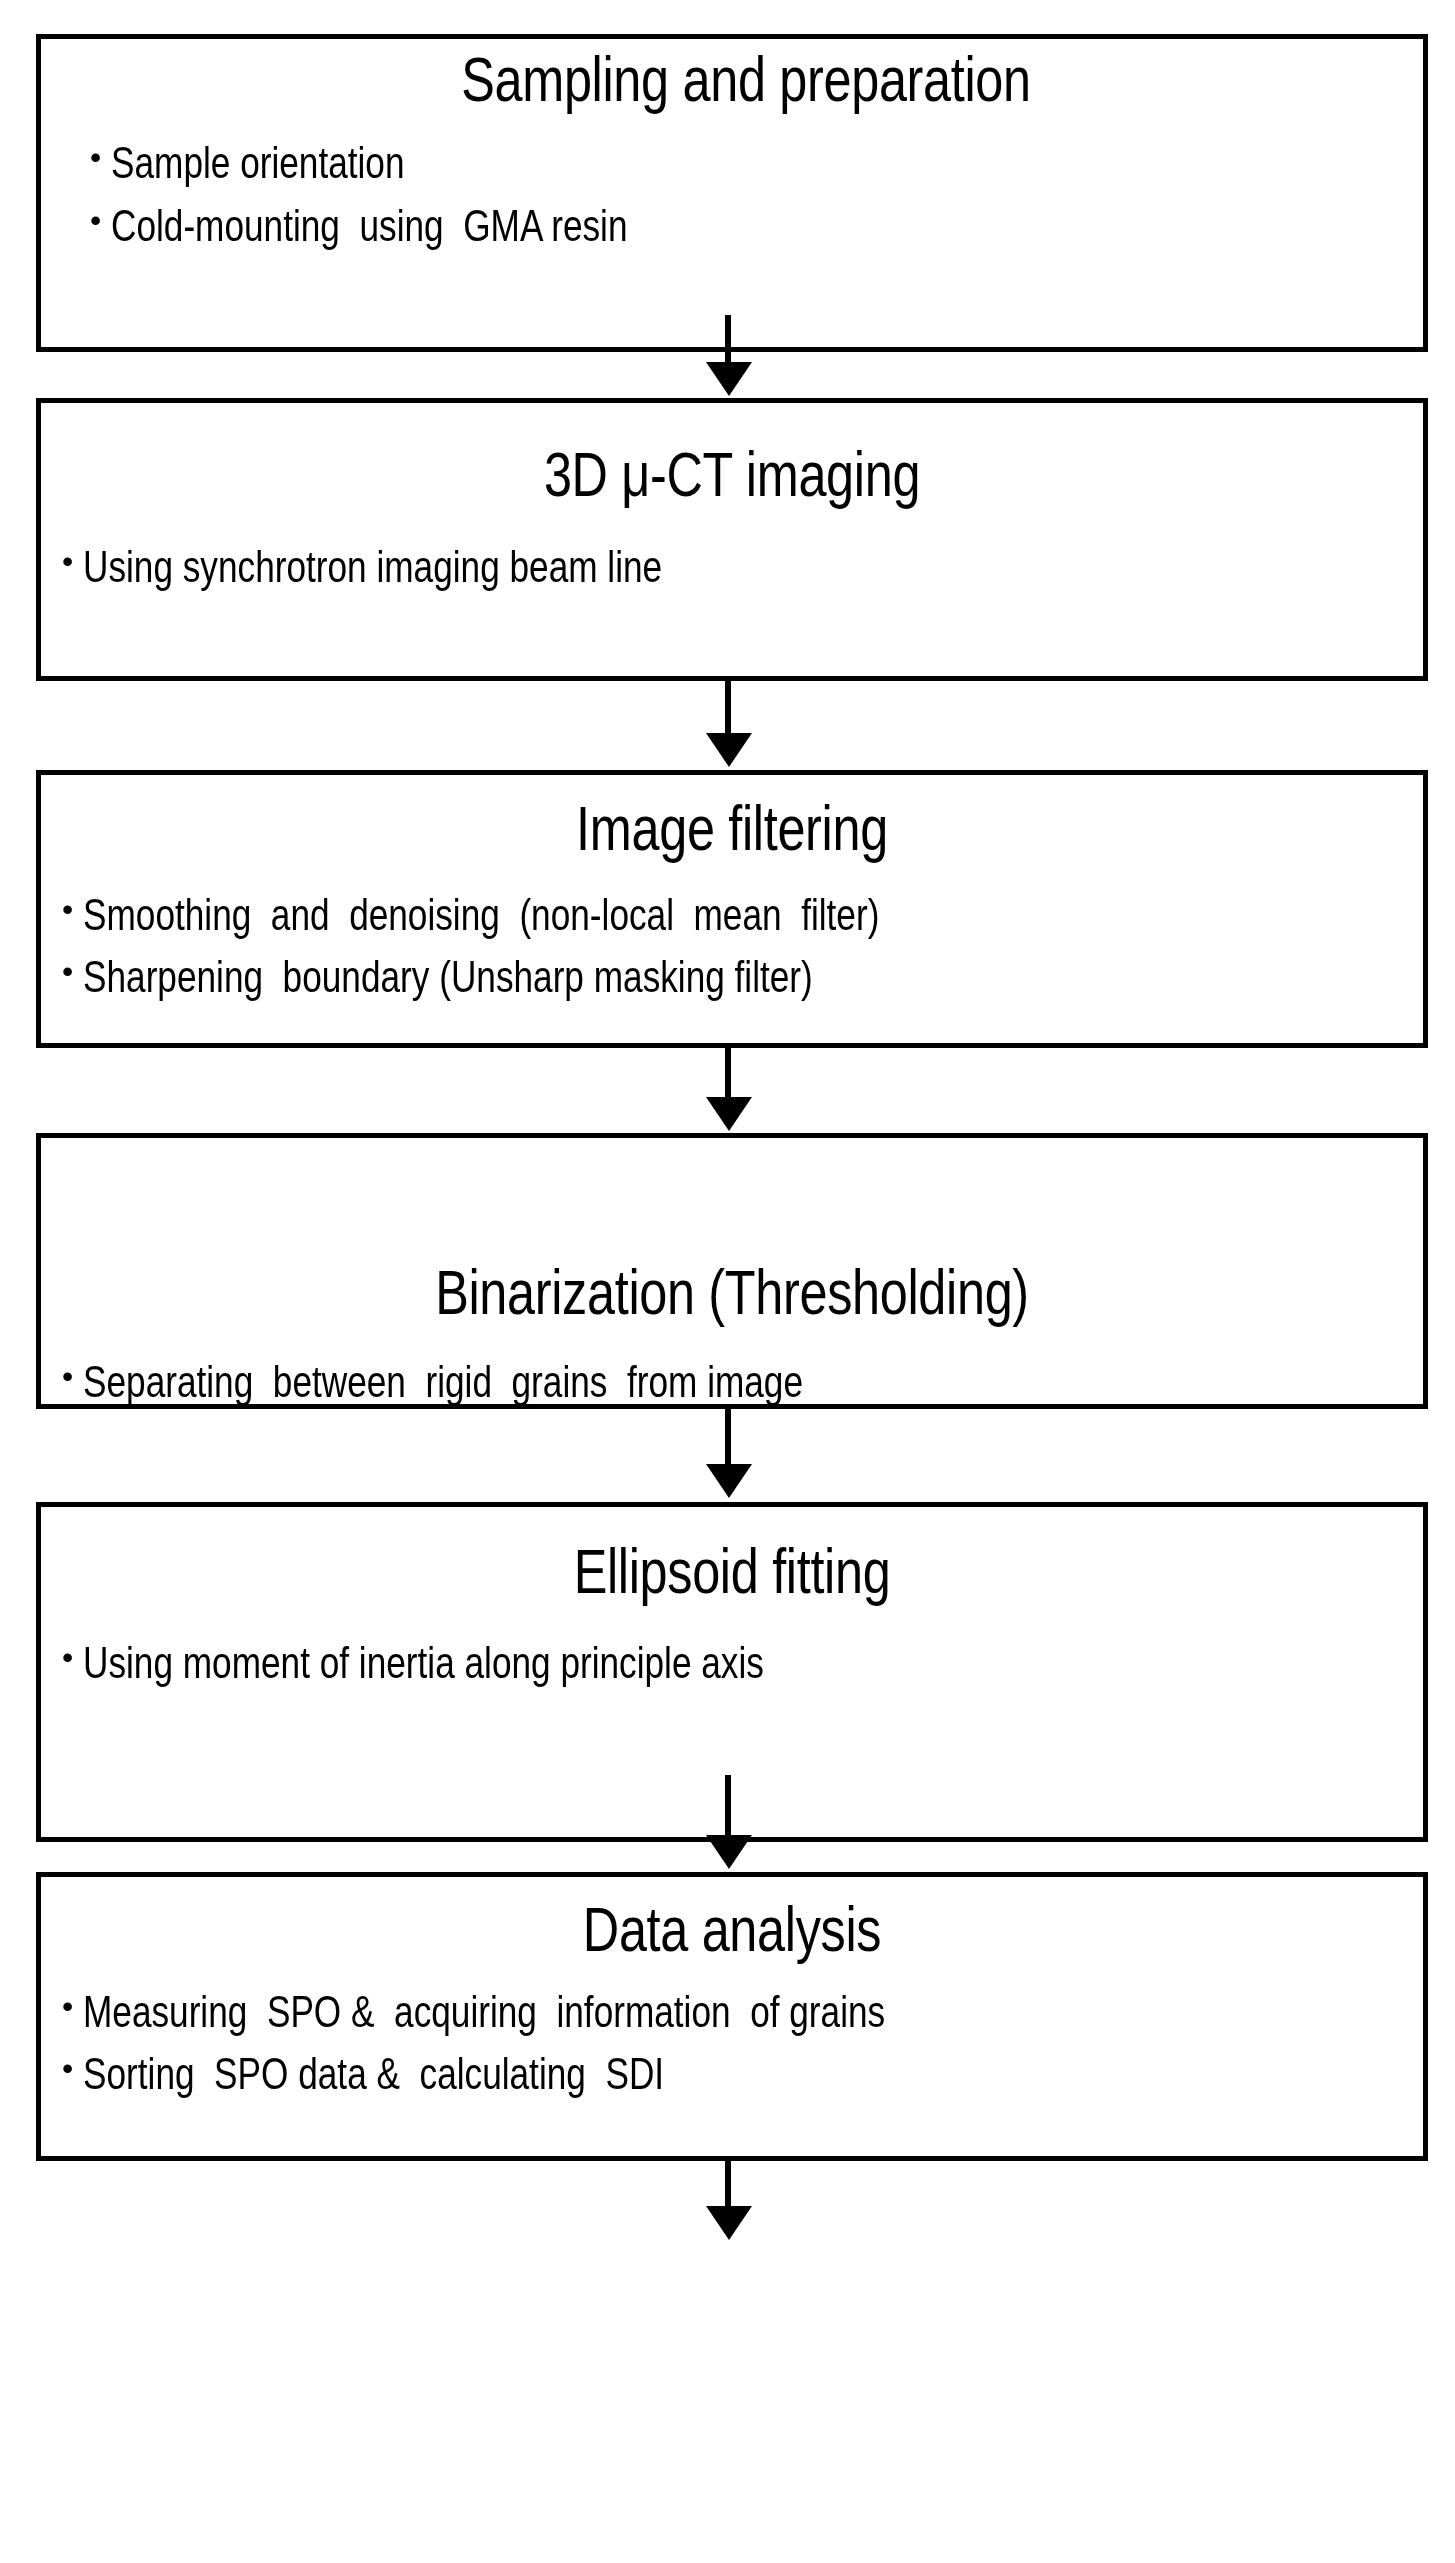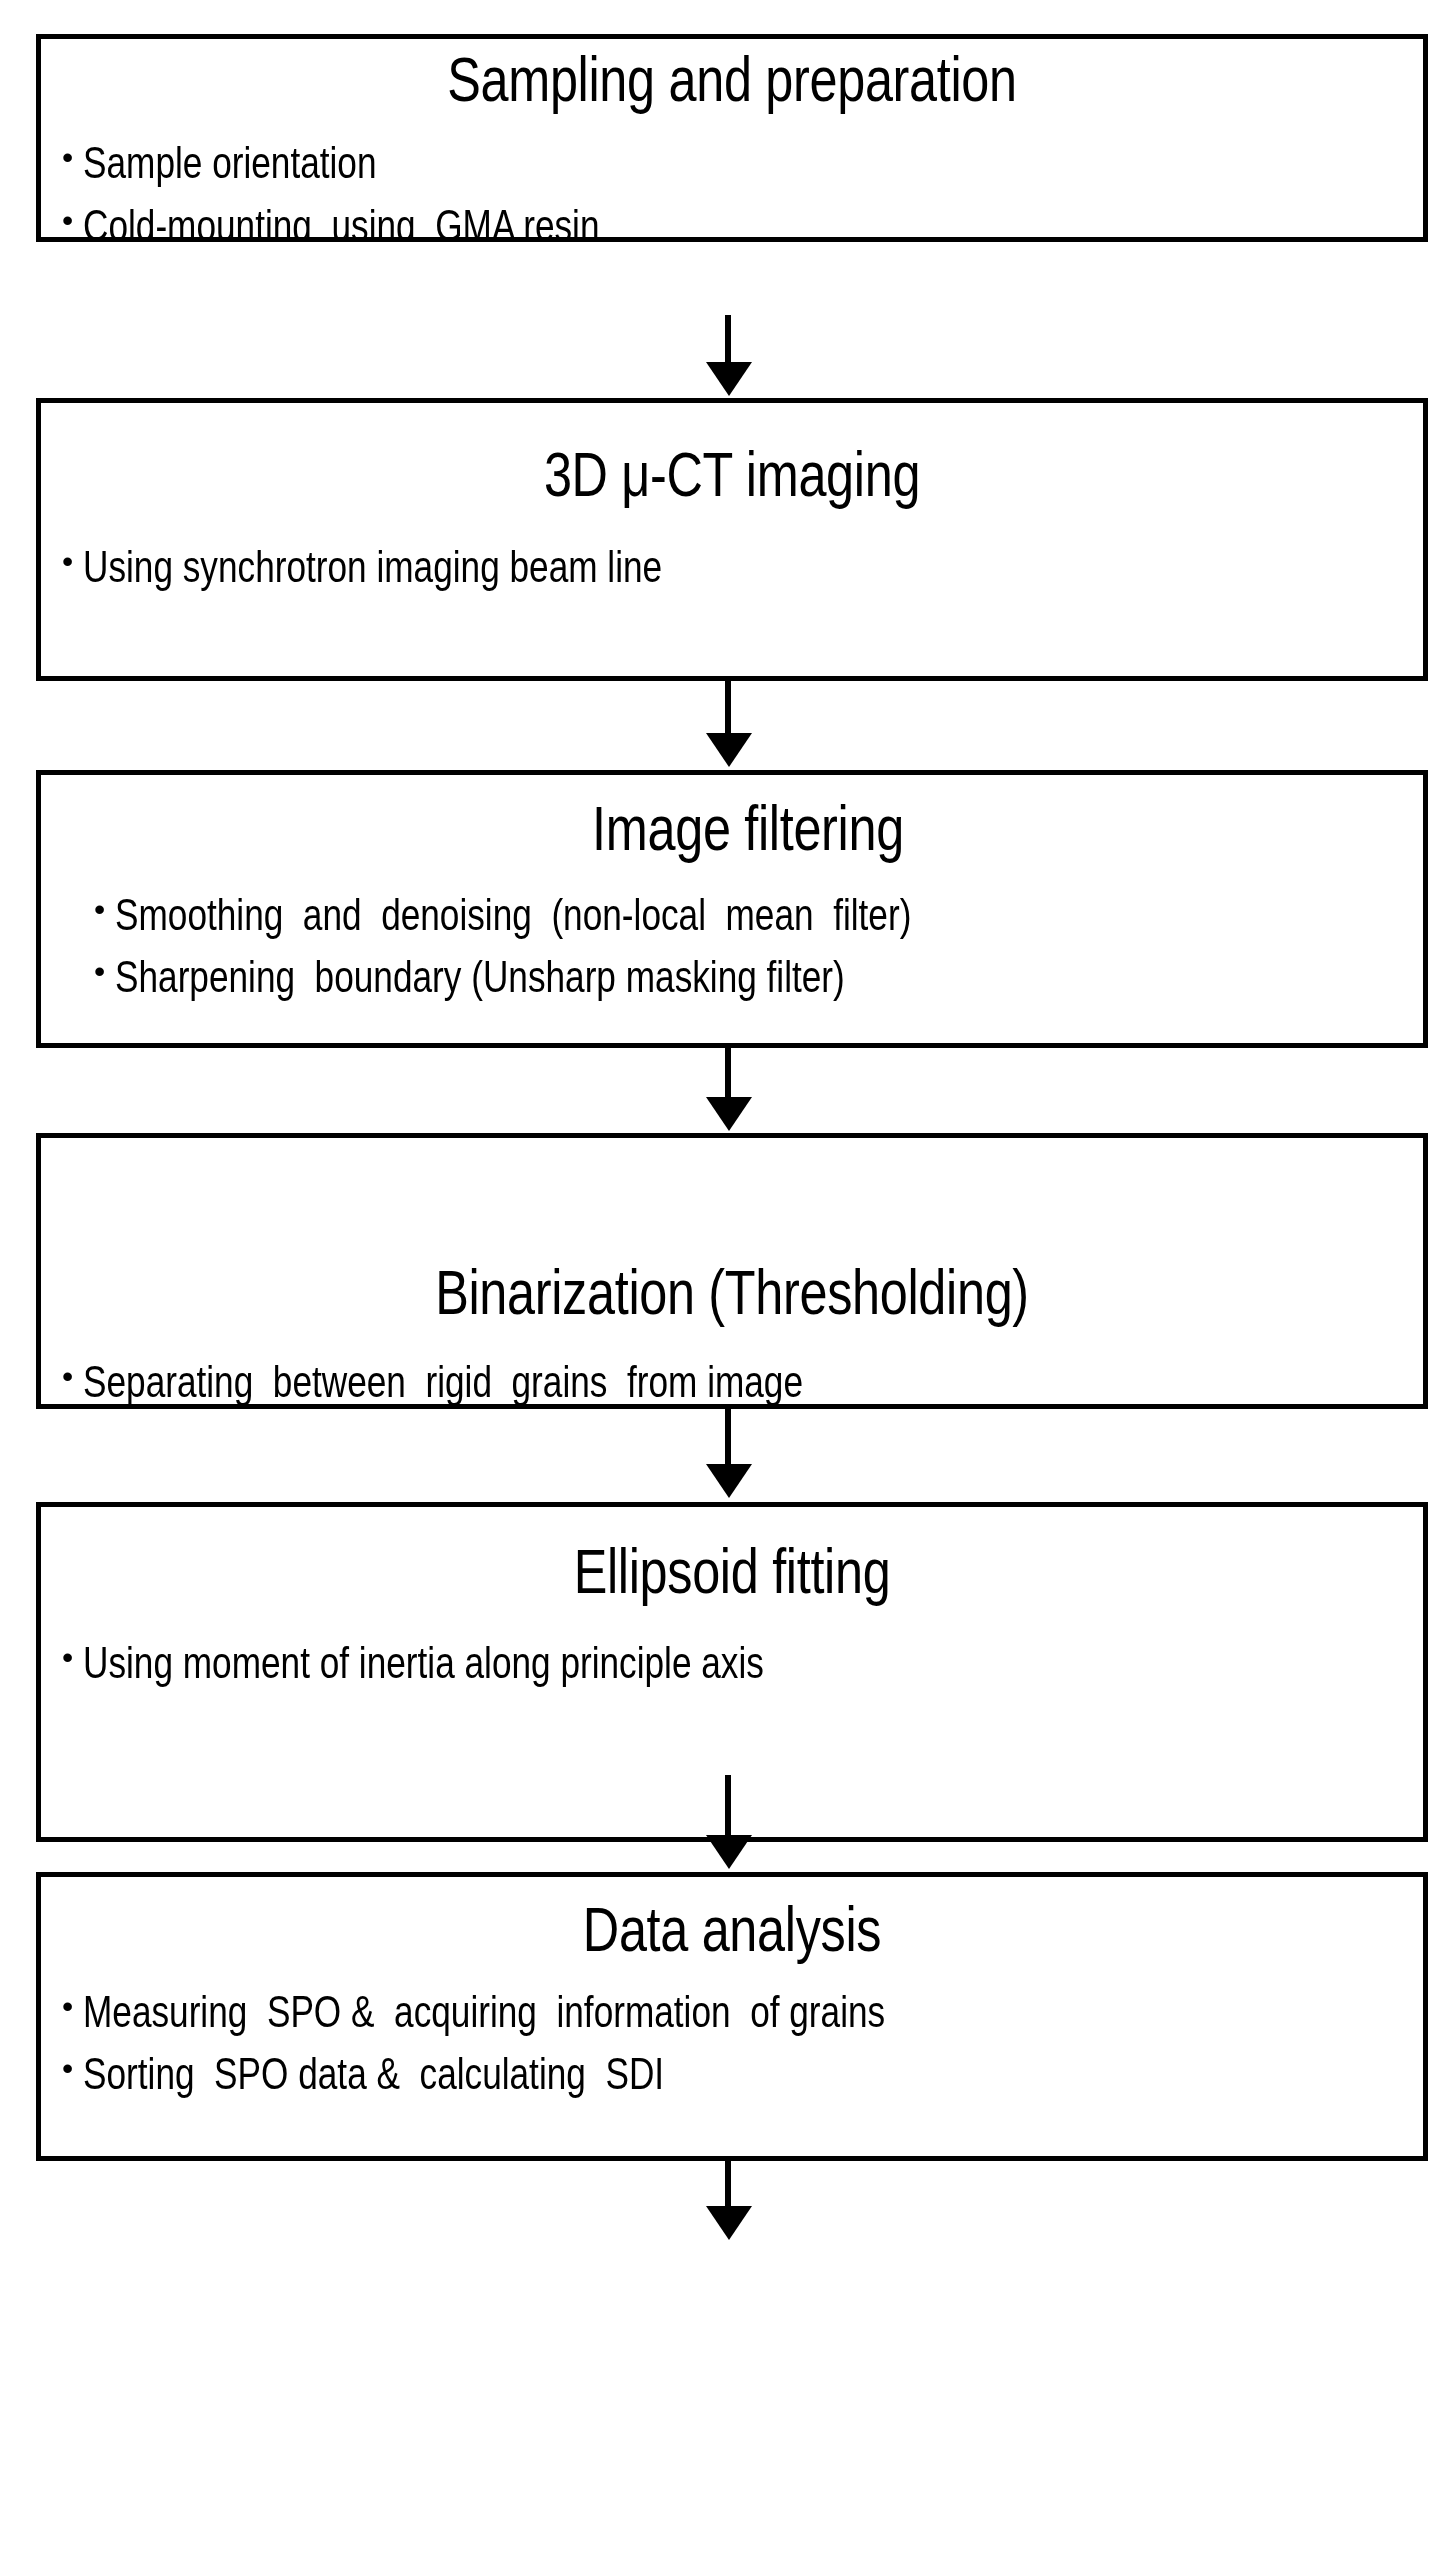--- a/index.html
+++ b/index.html
@@ -79,23 +79,23 @@
 
   .bullet-text {
     flex: 0 1 auto;
     transform: scaleX(0.80);
     transform-origin: left top;
     white-space: pre;
     color: #000000;
   }
 
   
-  #box-1 { top: 34px;   height: 208px; }
+  #box-1 { top: 34px;   height: 318px; padding-left: 28px; }
   #box-2 { top: 398px;  height: 283px; }
-  #box-3 { top: 770px;  height: 278px; padding-left: 32px; }
+  #box-3 { top: 770px;  height: 278px; }
   #box-4 { top: 1133px; height: 276px; justify-content: flex-end; }
   #box-5 { top: 1502px; height: 340px; }
   #box-6 { top: 1872px; height: 289px; }
   #box-7 { top: 2243px; height: 287px; }
 
   #box-1 .step-title { margin-top: 8px; }
   #box-1 .step-bullets { margin-top: 28px; }
   #box-1 .bullet-row + .bullet-row { margin-top: 19.5px; }
 
   #box-2 .step-title { margin-top: 39px; }

